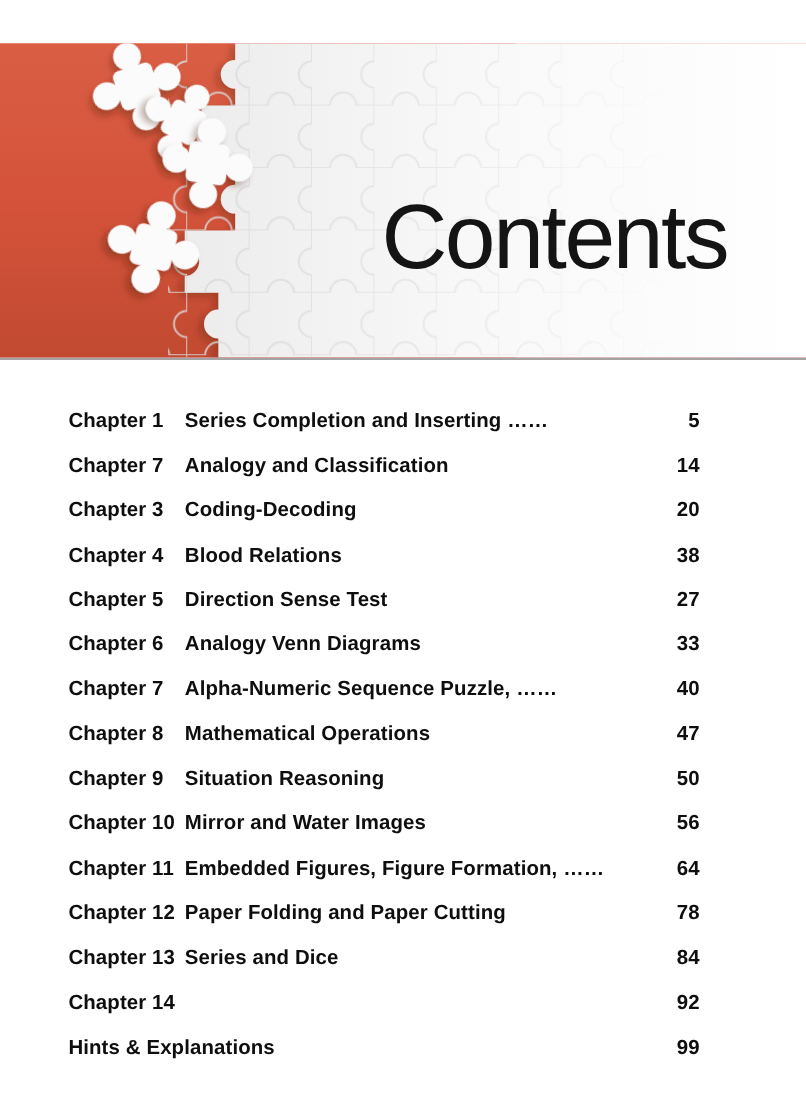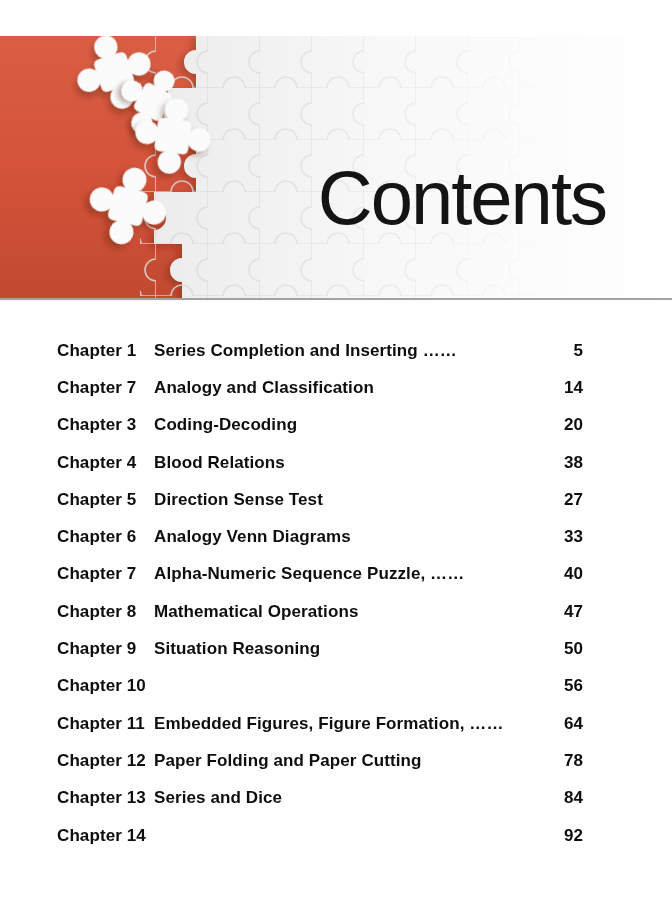--- a/index.html
+++ b/index.html
@@ -140,20 +140,21 @@
       <span class="toc-title">Mathematical Operations</span>
       <span class="toc-page">47</span>
     </div>
     <div class="toc-row">
       <span class="toc-label">Chapter 9</span>
       <span class="toc-title">Situation Reasoning</span>
       <span class="toc-page">50</span>
     </div>
     <div class="toc-row">
       <span class="toc-label">Chapter 10</span>
+      <span class="toc-title">Mirror and Water Images</span>
       <span class="toc-page">56</span>
     </div>
     <div class="toc-row">
       <span class="toc-label">Chapter 11</span>
       <span class="toc-title">Embedded Figures, Figure Formation, ……</span>
       <span class="toc-page">64</span>
     </div>
     <div class="toc-row">
       <span class="toc-label">Chapter 12</span>
       <span class="toc-title">Paper Folding and Paper Cutting</span>
@@ -161,15 +162,20 @@
     </div>
     <div class="toc-row">
       <span class="toc-label">Chapter 13</span>
       <span class="toc-title">Series and Dice</span>
       <span class="toc-page">84</span>
     </div>
     <div class="toc-row">
       <span class="toc-label">Chapter 14</span>
       <span class="toc-page">92</span>
     </div>
+    <div class="toc-row">
+      <span class="toc-label">Hints &amp; Explanations</span>
+      <span class="toc-title"></span>
+      <span class="toc-page">99</span>
+    </div>
   </div>
 
 </div>
 
 </body></html>

